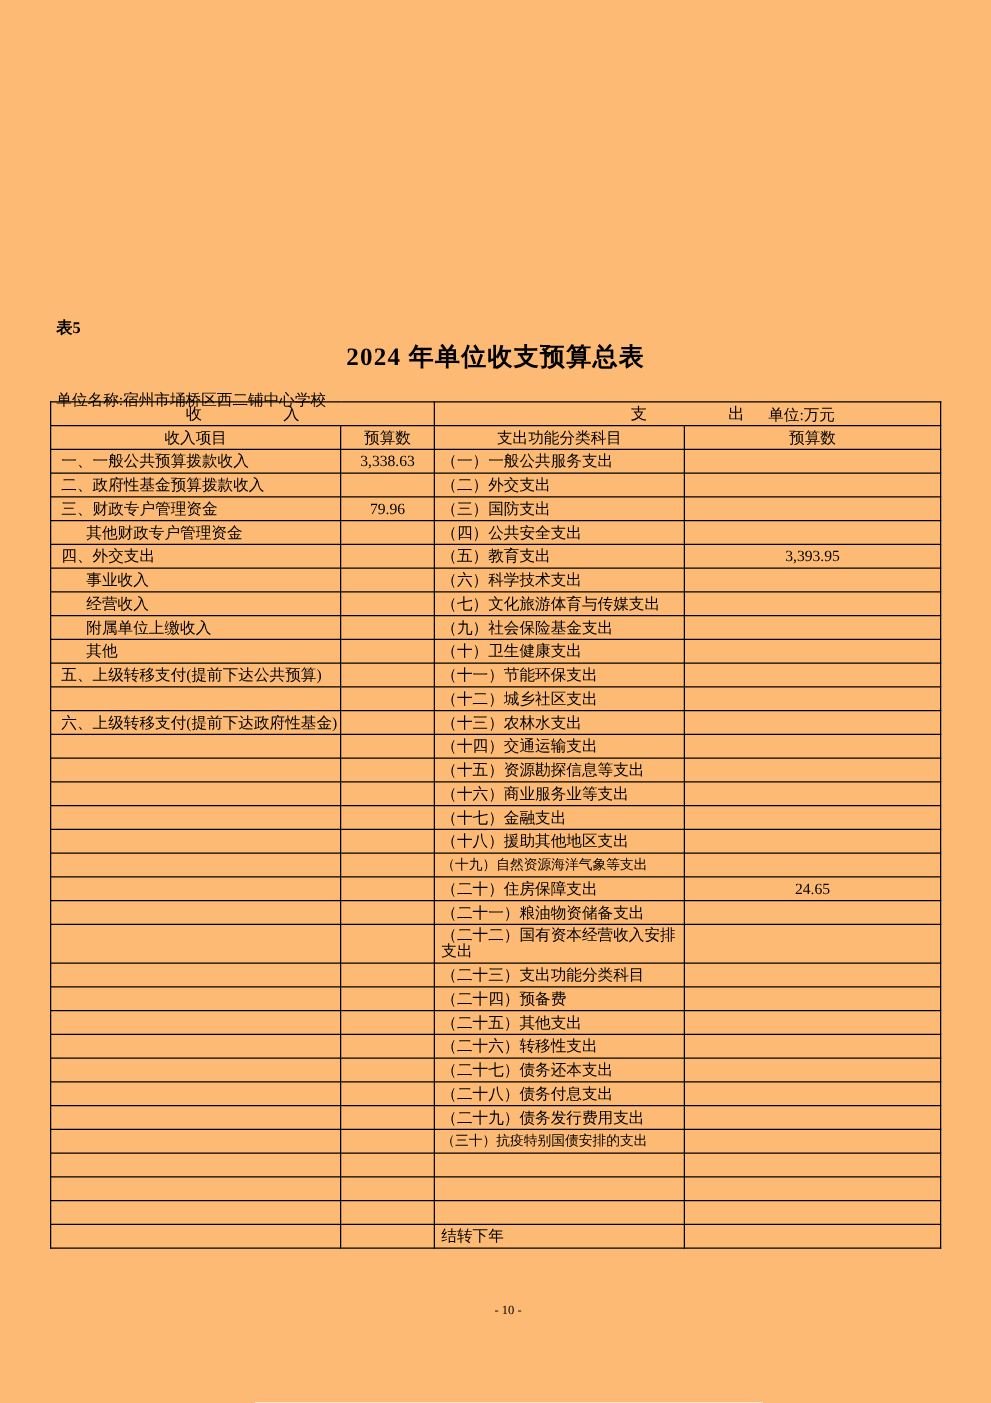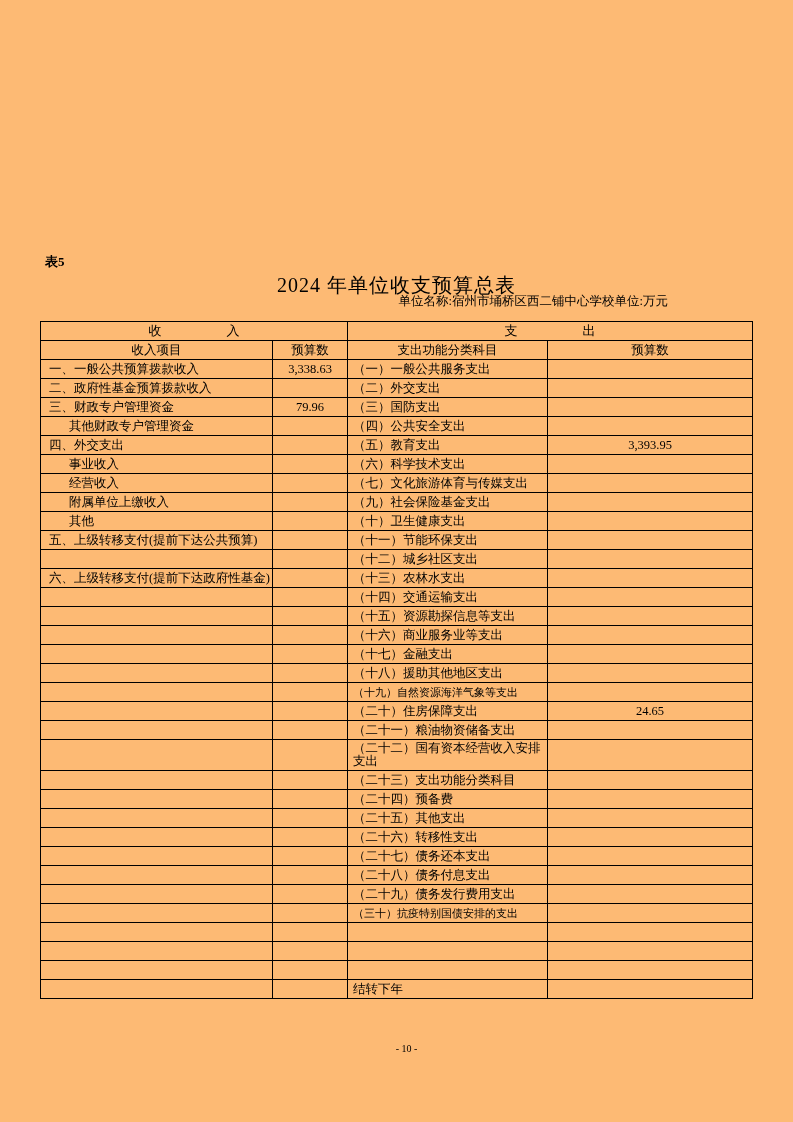--- a/index.html
+++ b/index.html
@@ -19,33 +19,33 @@
     top: 253px;
     font-size: 13px;
     font-weight: bold;
   }
   .doc-title {
     position: absolute;
     left: 0; right: 0;
     top: 272px;
     text-align: center;
     font-size: 20px;
-    font-weight: normal;
+    font-weight: bold;
     letter-spacing: 1px;
   }
   .meta-row {
     position: absolute;
     left: 45px;
-    top: 293px;
+    top: 312px;
     width: 707px;
     display: flex;
-    justify-content: flex-end;
+    justify-content: space-between;
     font-size: 12.5px;
   }
-  .meta-unit { padding-right: 84px; }
+  .meta-unit { padding-right: 84px; margin-top: 12px; }
   .budget-table {
     position: absolute;
     left: 40px;
     top: 321px;
     width: 712px;
     border-collapse: collapse;
     table-layout: fixed;
   }
   .budget-table th, .budget-table td {
     border: 1px solid #000000;

